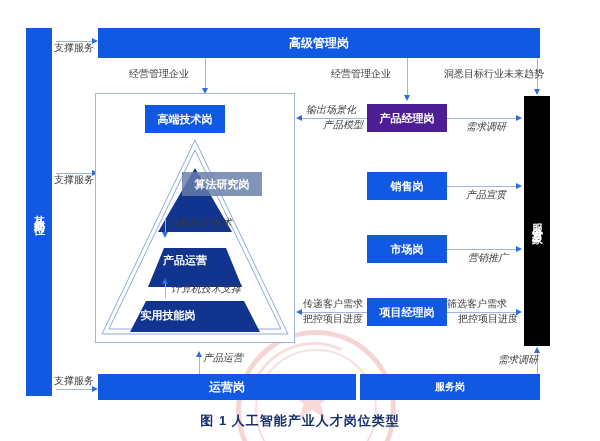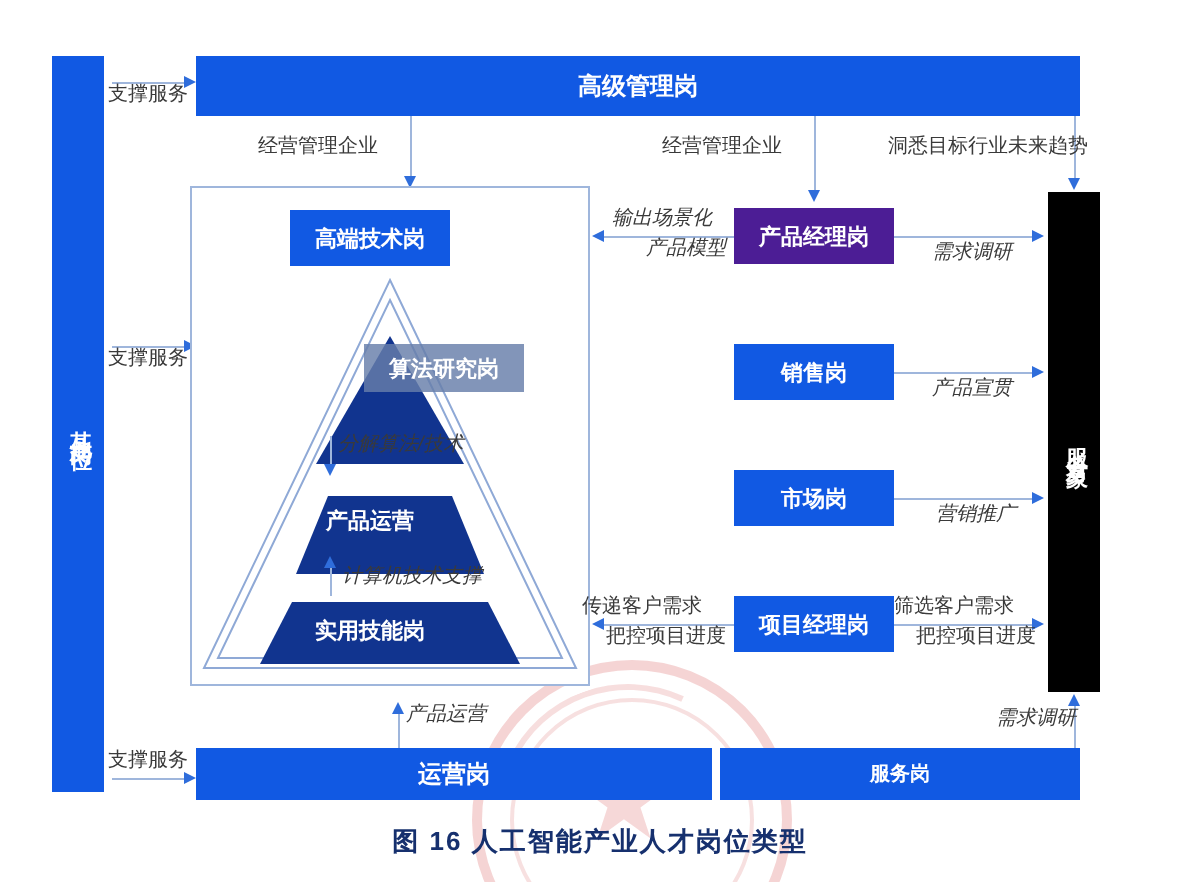--- a/index.html
+++ b/index.html
@@ -141,21 +141,21 @@
   </div>
 
   <div class="box" style="left:145px;top:172px;width:80px;height:24px;font-size:11px;background:rgba(102,126,170,.82);color:#ffffff;font-weight:bold;margin-left:37px;">
     <span>算法研究岗</span>
   </div>
 
   <div class="box" style="left:145px;top:248px;width:80px;height:24px;font-size:11px;color:#ffffff;font-weight:bold;">
     <span>产品运营</span>
   </div>
 
-  <div class="box" style="left:145px;top:302px;width:80px;height:26px;font-size:11px;color:#ffffff;font-weight:bold;">
+  <div class="box" style="left:128px;top:302px;width:80px;height:26px;font-size:11px;color:#ffffff;font-weight:bold;">
     <span>实用技能岗</span>
   </div>
 
   <div class="line-v" style="left:165px;top:218px;height:16px;"></div>
   <div class="arrow down" style="left:161.5px;top:232px;"></div>
   <div class="lbl italic" style="left:169px;top:218px;">分解算法/技术</div>
 
   <div class="line-v" style="left:165px;top:282px;height:16px;"></div>
   <div class="arrow up" style="left:161.5px;top:278px;"></div>
   <div class="lbl italic" style="left:171px;top:284px;">计算机技术支撑</div>
@@ -185,31 +185,31 @@
   <div class="line-h" style="left:447px;top:186px;width:71px;"></div>
   <div class="arrow right" style="left:516px;top:182.5px;"></div>
   <div class="lbl italic" style="left:466px;top:190px;">产品宣贯</div>
 
   <div class="line-h" style="left:447px;top:249px;width:71px;"></div>
   <div class="arrow right" style="left:516px;top:245.5px;"></div>
   <div class="lbl italic" style="left:468px;top:253px;">营销推广</div>
 
   <div class="line-h" style="left:302px;top:312px;width:65px;"></div>
   <div class="arrow left" style="left:296px;top:308.5px;"></div>
-  <div class="lbl" style="left:291px;top:299px;">传递客户需求</div>
+  <div class="lbl" style="left:303px;top:299px;">传递客户需求</div>
   <div class="lbl" style="left:303px;top:314px;">把控项目进度</div>
 
   <div class="line-h" style="left:447px;top:312px;width:71px;"></div>
   <div class="arrow right" style="left:516px;top:308.5px;"></div>
   <div class="lbl" style="left:447px;top:299px;">筛选客户需求</div>
   <div class="lbl" style="left:458px;top:314px;">把控项目进度</div>
 
   <div class="line-v" style="left:199px;top:356px;height:18px;"></div>
   <div class="arrow up" style="left:195.5px;top:351px;"></div>
   <div class="lbl italic" style="left:203px;top:353px;">产品运营</div>
 
   <div class="line-v" style="left:537px;top:352px;height:22px;"></div>
   <div class="arrow up" style="left:533.5px;top:347px;"></div>
   <div class="lbl italic" style="left:498px;top:355px;">需求调研</div>
 
-  <div class="caption">图 16  人工智能产业人才岗位类型</div>
+  <div class="caption">图 1  人工智能产业人才岗位类型</div>
 
 </div>
 
 </body></html>

